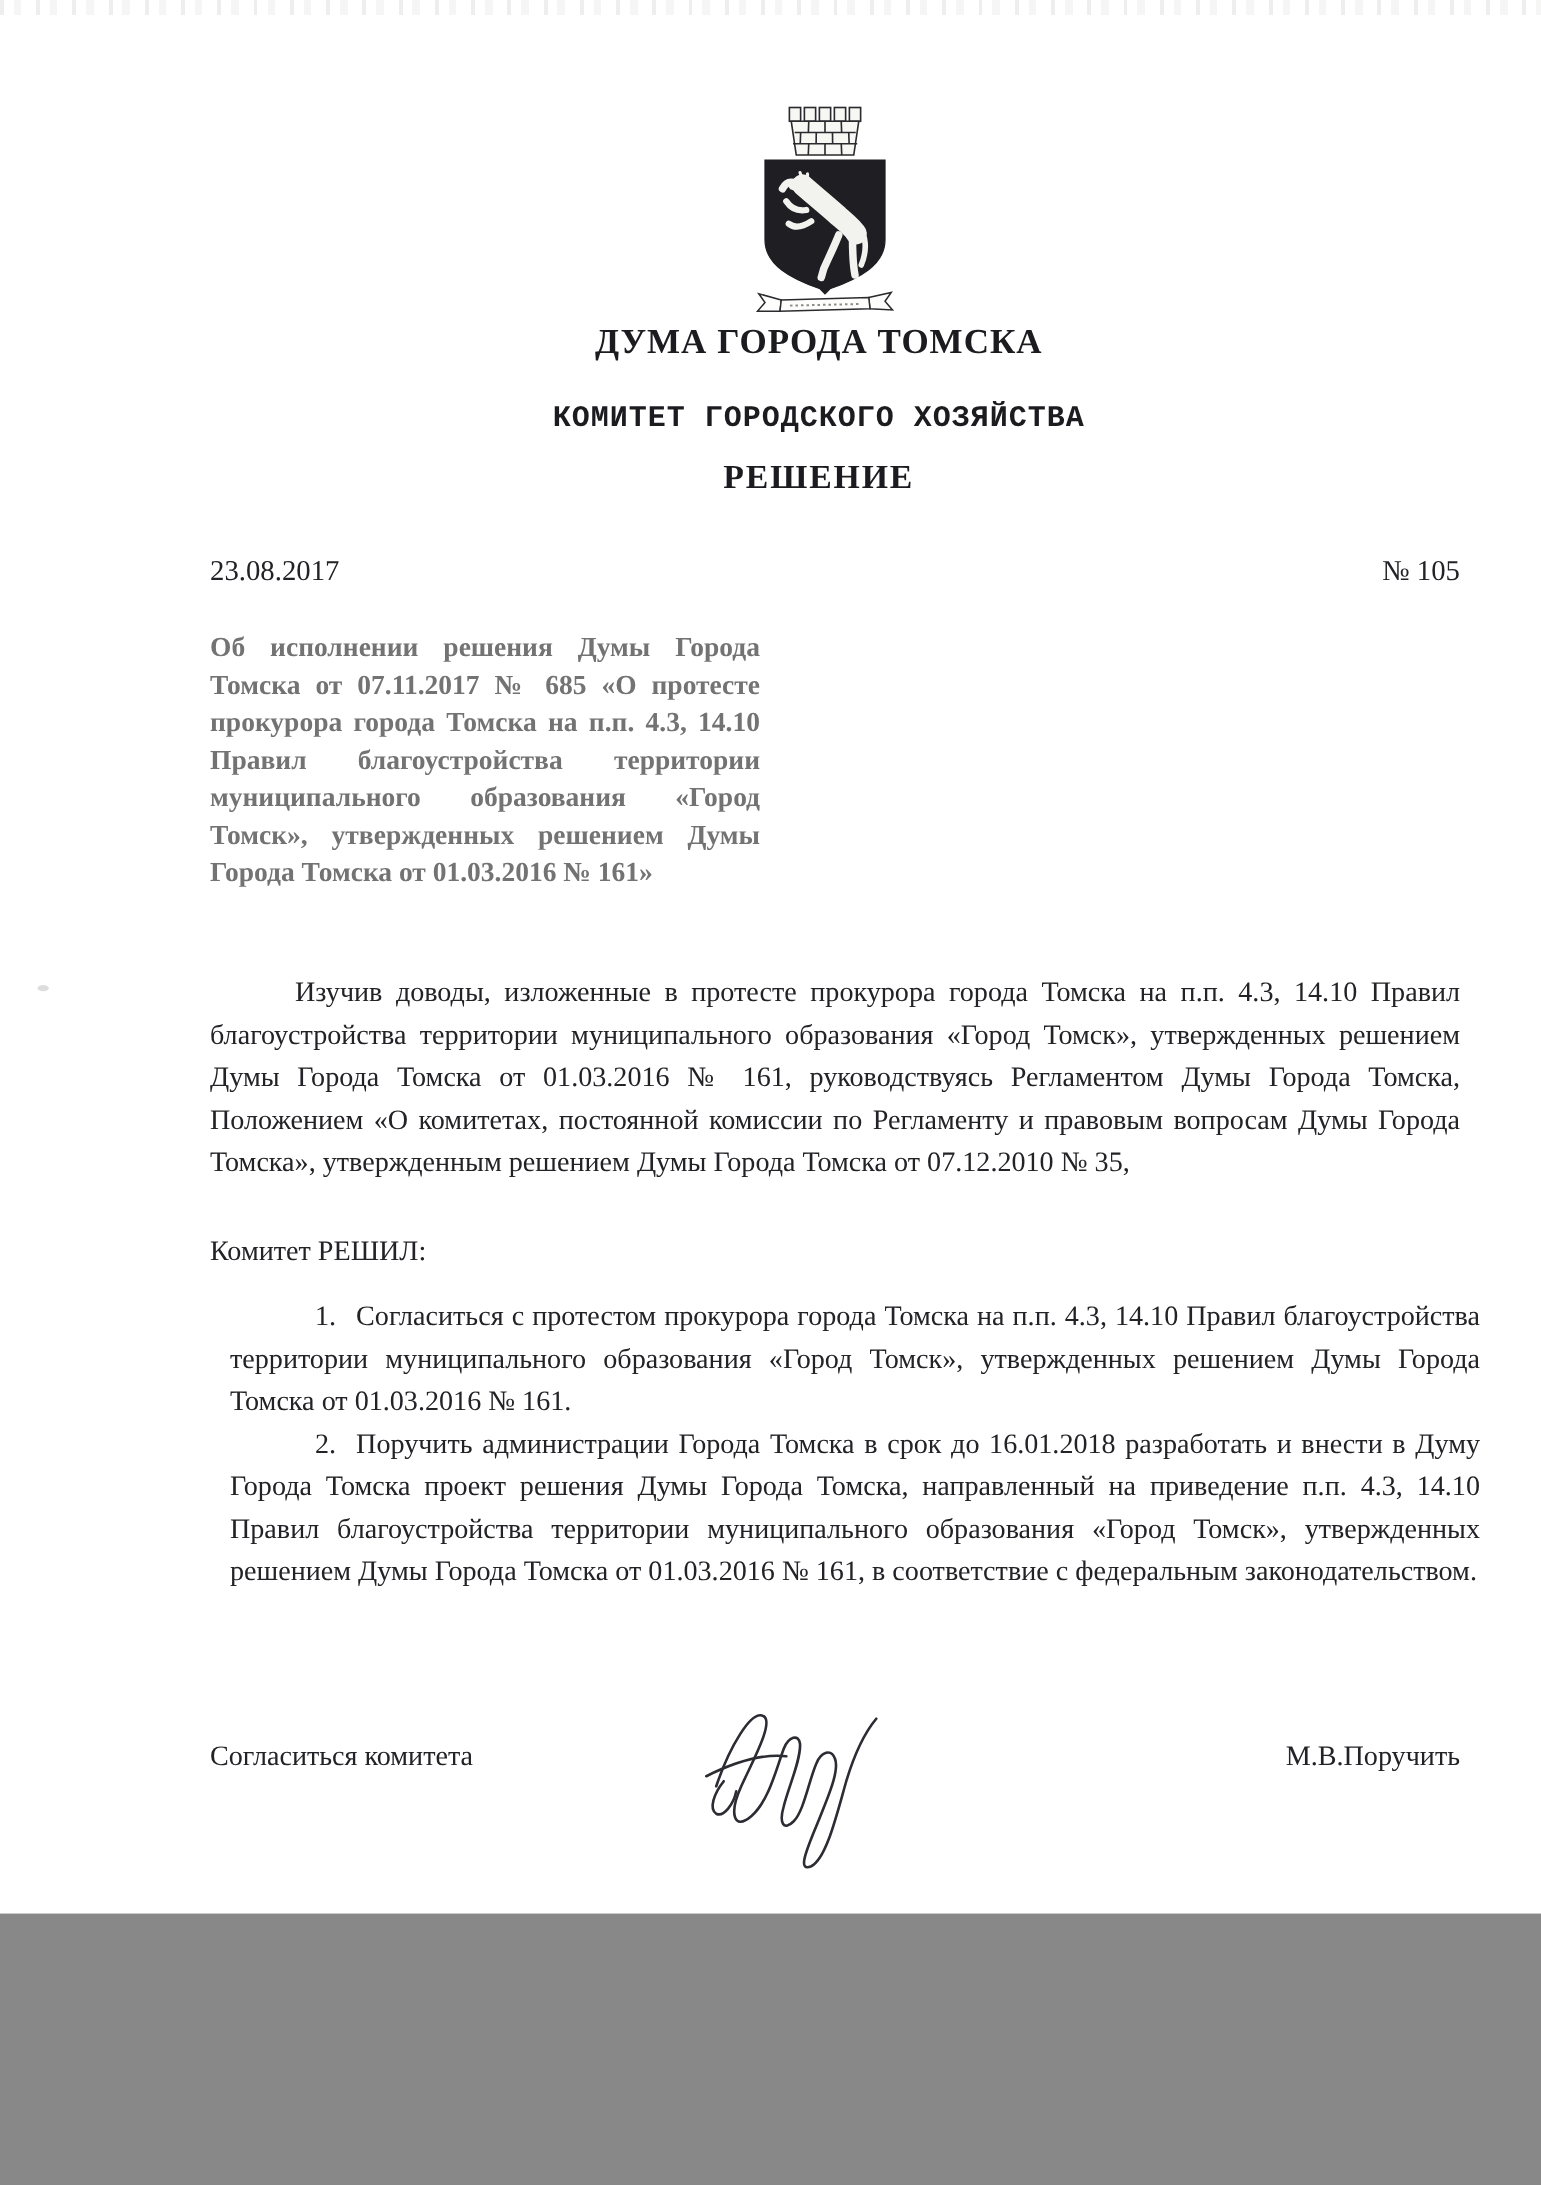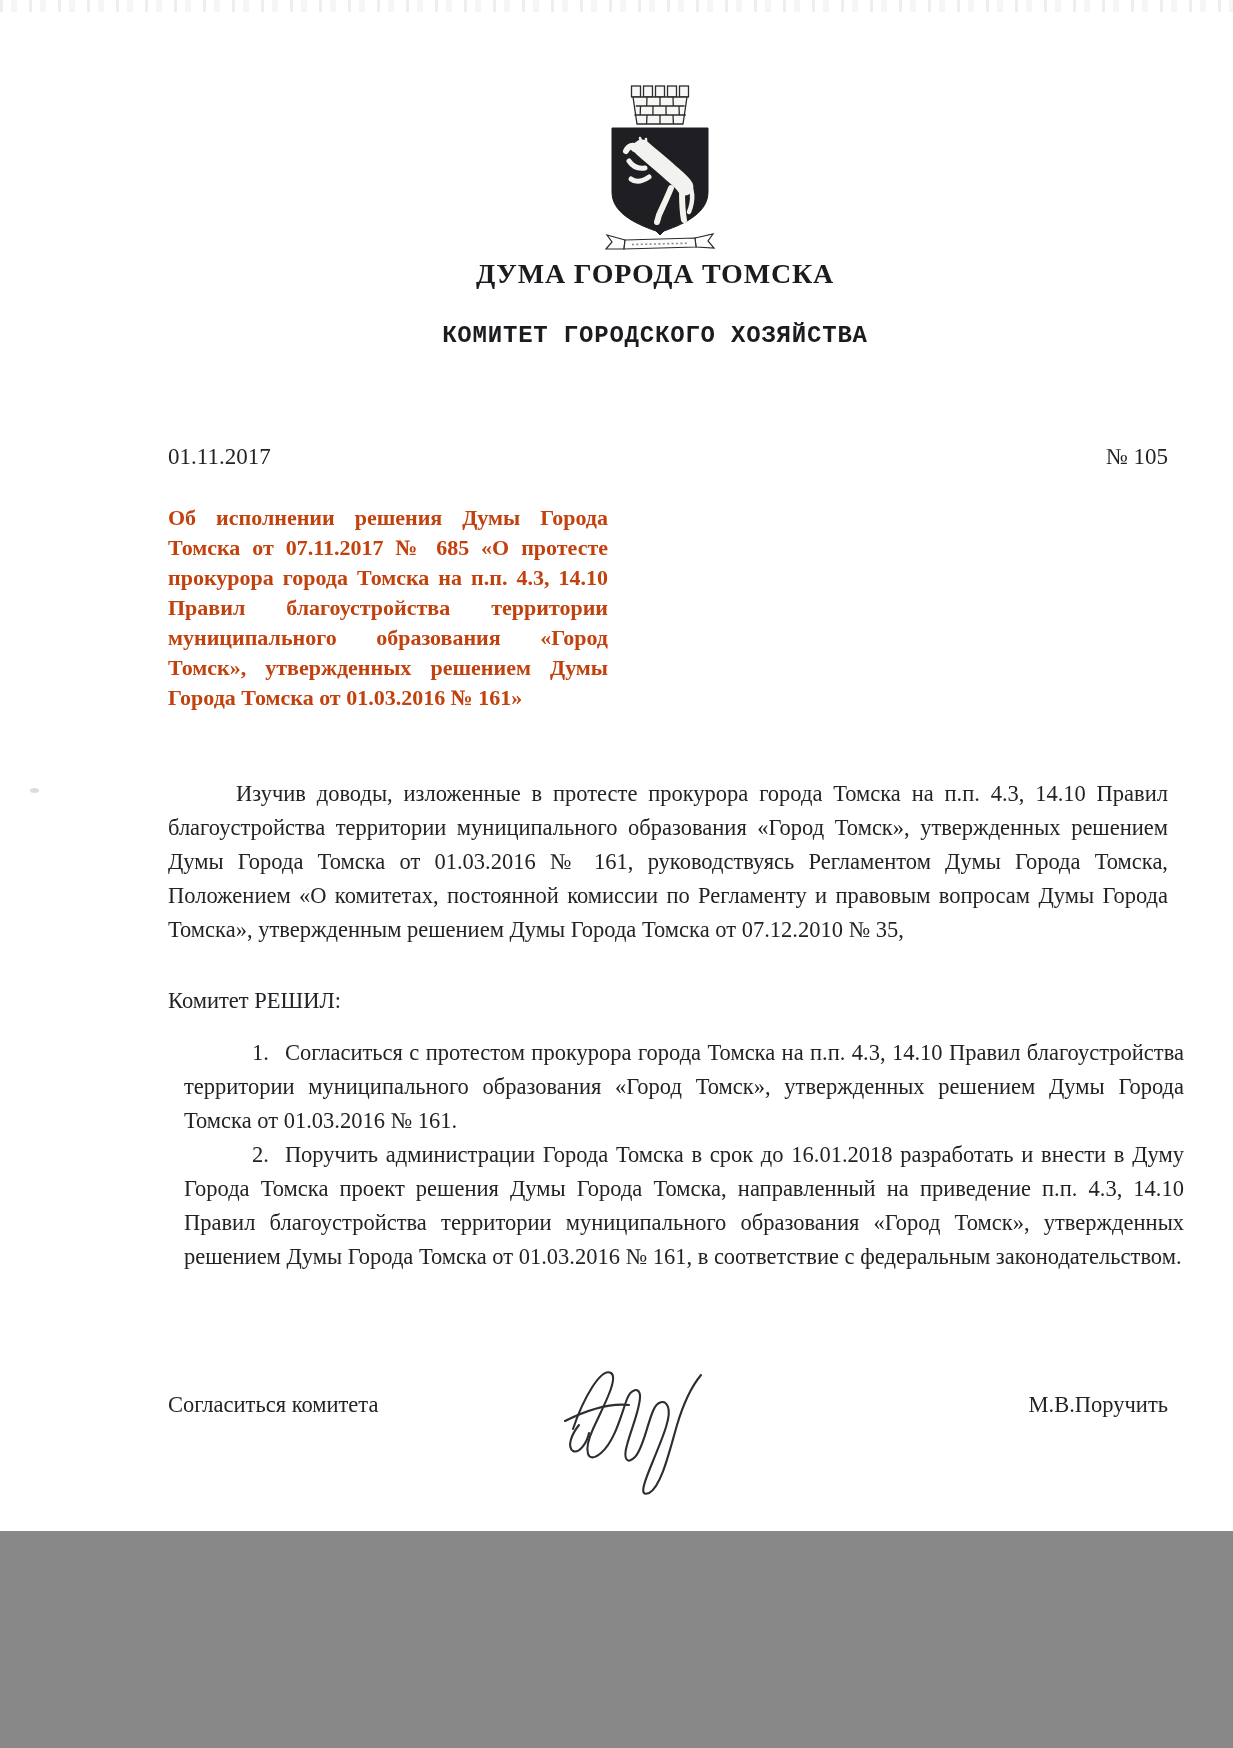--- a/index.html
+++ b/index.html
@@ -27,21 +27,21 @@
   .org{top:258px;font-size:28px;}
   .committee{top:322px;font-size:24px;font-family:Liberation Mono, monospace;}
   .doctype{top:366px;font-size:27px;letter-spacing:1.5px;}
 
   .meta-row{position:absolute;left:168px;top:444px;width:1000px;
             display:flex;justify-content:space-between;font-size:23px;}
 
   .subject{
     position:absolute;left:168px;top:503px;width:440px;
     font-size:22px;font-weight:bold;line-height:30px;
-    text-align:justify;color:#c2410c;
+    text-align:justify;color:#737373;
   }
   .bodytext{
     font-size:22.5px;line-height:34px;text-align:justify;margin:0;
   }
   .preamble{position:absolute;left:168px;top:777px;width:1000px;text-indent:68px;}
   .resolved{position:absolute;left:168px;top:988px;width:1000px;
             font-size:22.5px;}
   .items{position:absolute;left:184px;top:1036px;width:1000px;}
   .items p{text-indent:68px;}
   .item-num{margin-right:16px;}
@@ -97,23 +97,24 @@
     <g stroke="#2b2b2f" stroke-width="1.2" fill="#fdfdfb">
       <path d="M40,156 L22,151 L27,158 L21,165 L39,165 Z"></path>
       <path d="M110,154 L128,150 L123,157 L129,164 L111,163 Z"></path>
       <path d="M40,156 L110,154 L111,163 L39,165 Z"></path>
       <line x1="47" y1="160.5" x2="103" y2="159.2" stroke="#8c8c88" stroke-width="1.6" stroke-dasharray="2 2.4"></line>
     </g>
   </svg>
 
   <div class="hdr org">ДУМА ГОРОДА ТОМСКА</div>
   <div class="hdr committee">КОМИТЕТ ГОРОДСКОГО ХОЗЯЙСТВА</div>
+  <div class="hdr doctype">РЕШЕНИЕ</div>
 
   <div class="meta-row">
-    <span>01.11.2017</span>
+    <span>23.08.2017</span>
     <span>№&nbsp;105</span>
   </div>
 
   <div class="subject">Об исполнении решения Думы Города Томска от 07.11.2017 №&nbsp;685 «О протесте прокурора города Томска на п.п. 4.3, 14.10 Правил благоустройства территории муниципального образования «Город Томск», утвержденных решением Думы Города Томска от 01.03.2016 №&nbsp;161»</div>
 
   <p class="bodytext preamble">Изучив доводы, изложенные в протесте прокурора города Томска на п.п. 4.3, 14.10 Правил благоустройства территории муниципального образования «Город Томск», утвержденных решением Думы Города Томска от 01.03.2016 №&nbsp;161, руководствуясь Регламентом Думы Города Томска, Положением «О комитетах, постоянной комиссии по Регламенту и правовым вопросам Думы Города Томска», утвержденным решением Думы Города Томска от 07.12.2010 №&nbsp;35,</p>
 
   <div class="resolved">Комитет РЕШИЛ:</div>
 
   <div class="items">

